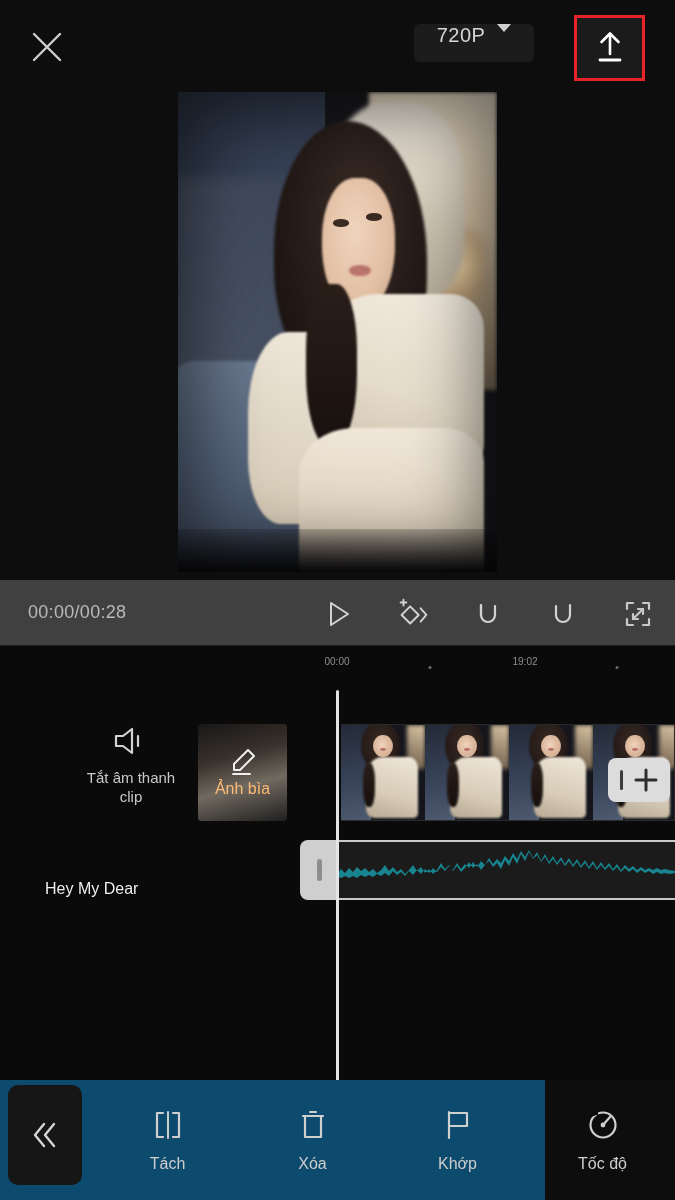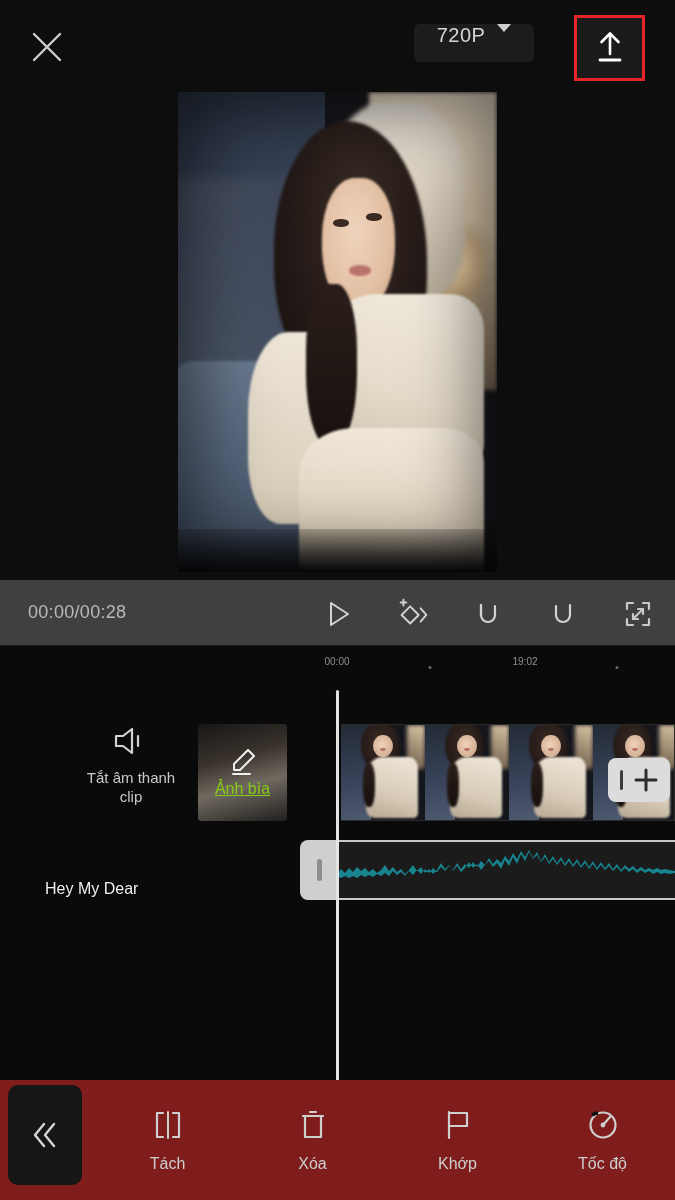--- a/index.html
+++ b/index.html
@@ -128,21 +128,21 @@
   .mute-btn { position:absolute; left:76px; top:0px; width:110px; height:100px;
               display:flex; flex-direction:column; align-items:center; }
   .mute-label { margin-top:10px; font-size:15px; line-height:19px; color:#c9c9c9; text-align:center; }
   .cover-thumb { position:absolute; left:198px; top:0px; width:89px; height:97px;
                  border-radius:4px; overflow:hidden; }
   .cover-img { position:absolute; inset:0;
                background:linear-gradient(165deg,#2e2b2a 0%,#6a5d53 35%,#cfc3b0 62%,#3c3a39 100%); }
   .cover-shade { position:absolute; inset:0; background:rgba(0,0,0,.46); }
   .cover-inner { position:absolute; inset:0; display:flex; flex-direction:column;
                  align-items:center; justify-content:center; gap:4px; }
-  .cover-label { font-size:16px; color:#84cc16;text-decoration:underline; }
+  .cover-label { font-size:16px; color:#fdba74; }
 
   .clipstrip { position:absolute; left:341px; top:0px; width:334px; height:97px;
                display:flex; overflow:hidden; border:1px solid #2a2a2a; border-left:none; }
   .frame { width:84px; height:95px; position:relative; overflow:hidden; flex:none; background:#14161c; }
   .frame .fbg { position:absolute; inset:0; }
   .f-dark  { position:absolute; left:-10%; top:0; width:46%; height:100%;
              background:linear-gradient(170deg,#232a36,#39445a 60%,#4e5a70); }
   .f-hair  { position:absolute; left:24%; top:-4%; width:46%; height:52%;
              background:radial-gradient(ellipse at 50% 45%,#3b2c25,#1a1211);
              border-radius:50%; filter:blur(1px); }
@@ -174,21 +174,21 @@
            background:#1b1b1b; border-top:2px solid #c9c9c9; border-bottom:2px solid #c9c9c9;
            overflow:hidden; }
   .wave { position:absolute; left:0; top:6px; width:100%; height:48px; }
   .aname { position:absolute; left:45px; top:234px; font-size:16px; color:#efefef;
            text-shadow:0 1px 2px #000; }
 
   .playhead { position:absolute; left:336px; top:44px; width:3px; height:424px;
               background:#e4e4e4; border-radius:2px; }
 
   
-  .bottombar { position:absolute; left:0; top:1080px; width:675px; height:120px; background:#7f1d1d; }
+  .bottombar { position:absolute; left:0; top:1080px; width:545px; height:120px; background:#0c4a6e; }
   .back-btn { position:absolute; left:8px; top:5px; width:74px; height:100px;
               background:#161616; border-radius:10px; display:flex;
               align-items:center; justify-content:center; }
   .tools { position:absolute; left:95px; top:0; width:580px; height:120px;
            display:flex; align-items:center; }
   .tool { flex:1; display:flex; flex-direction:column; align-items:center; gap:13px; }
   .tool-label { font-size:16px; color:#cecece; }
   svg { display:block; }
 </style>
 </head>

